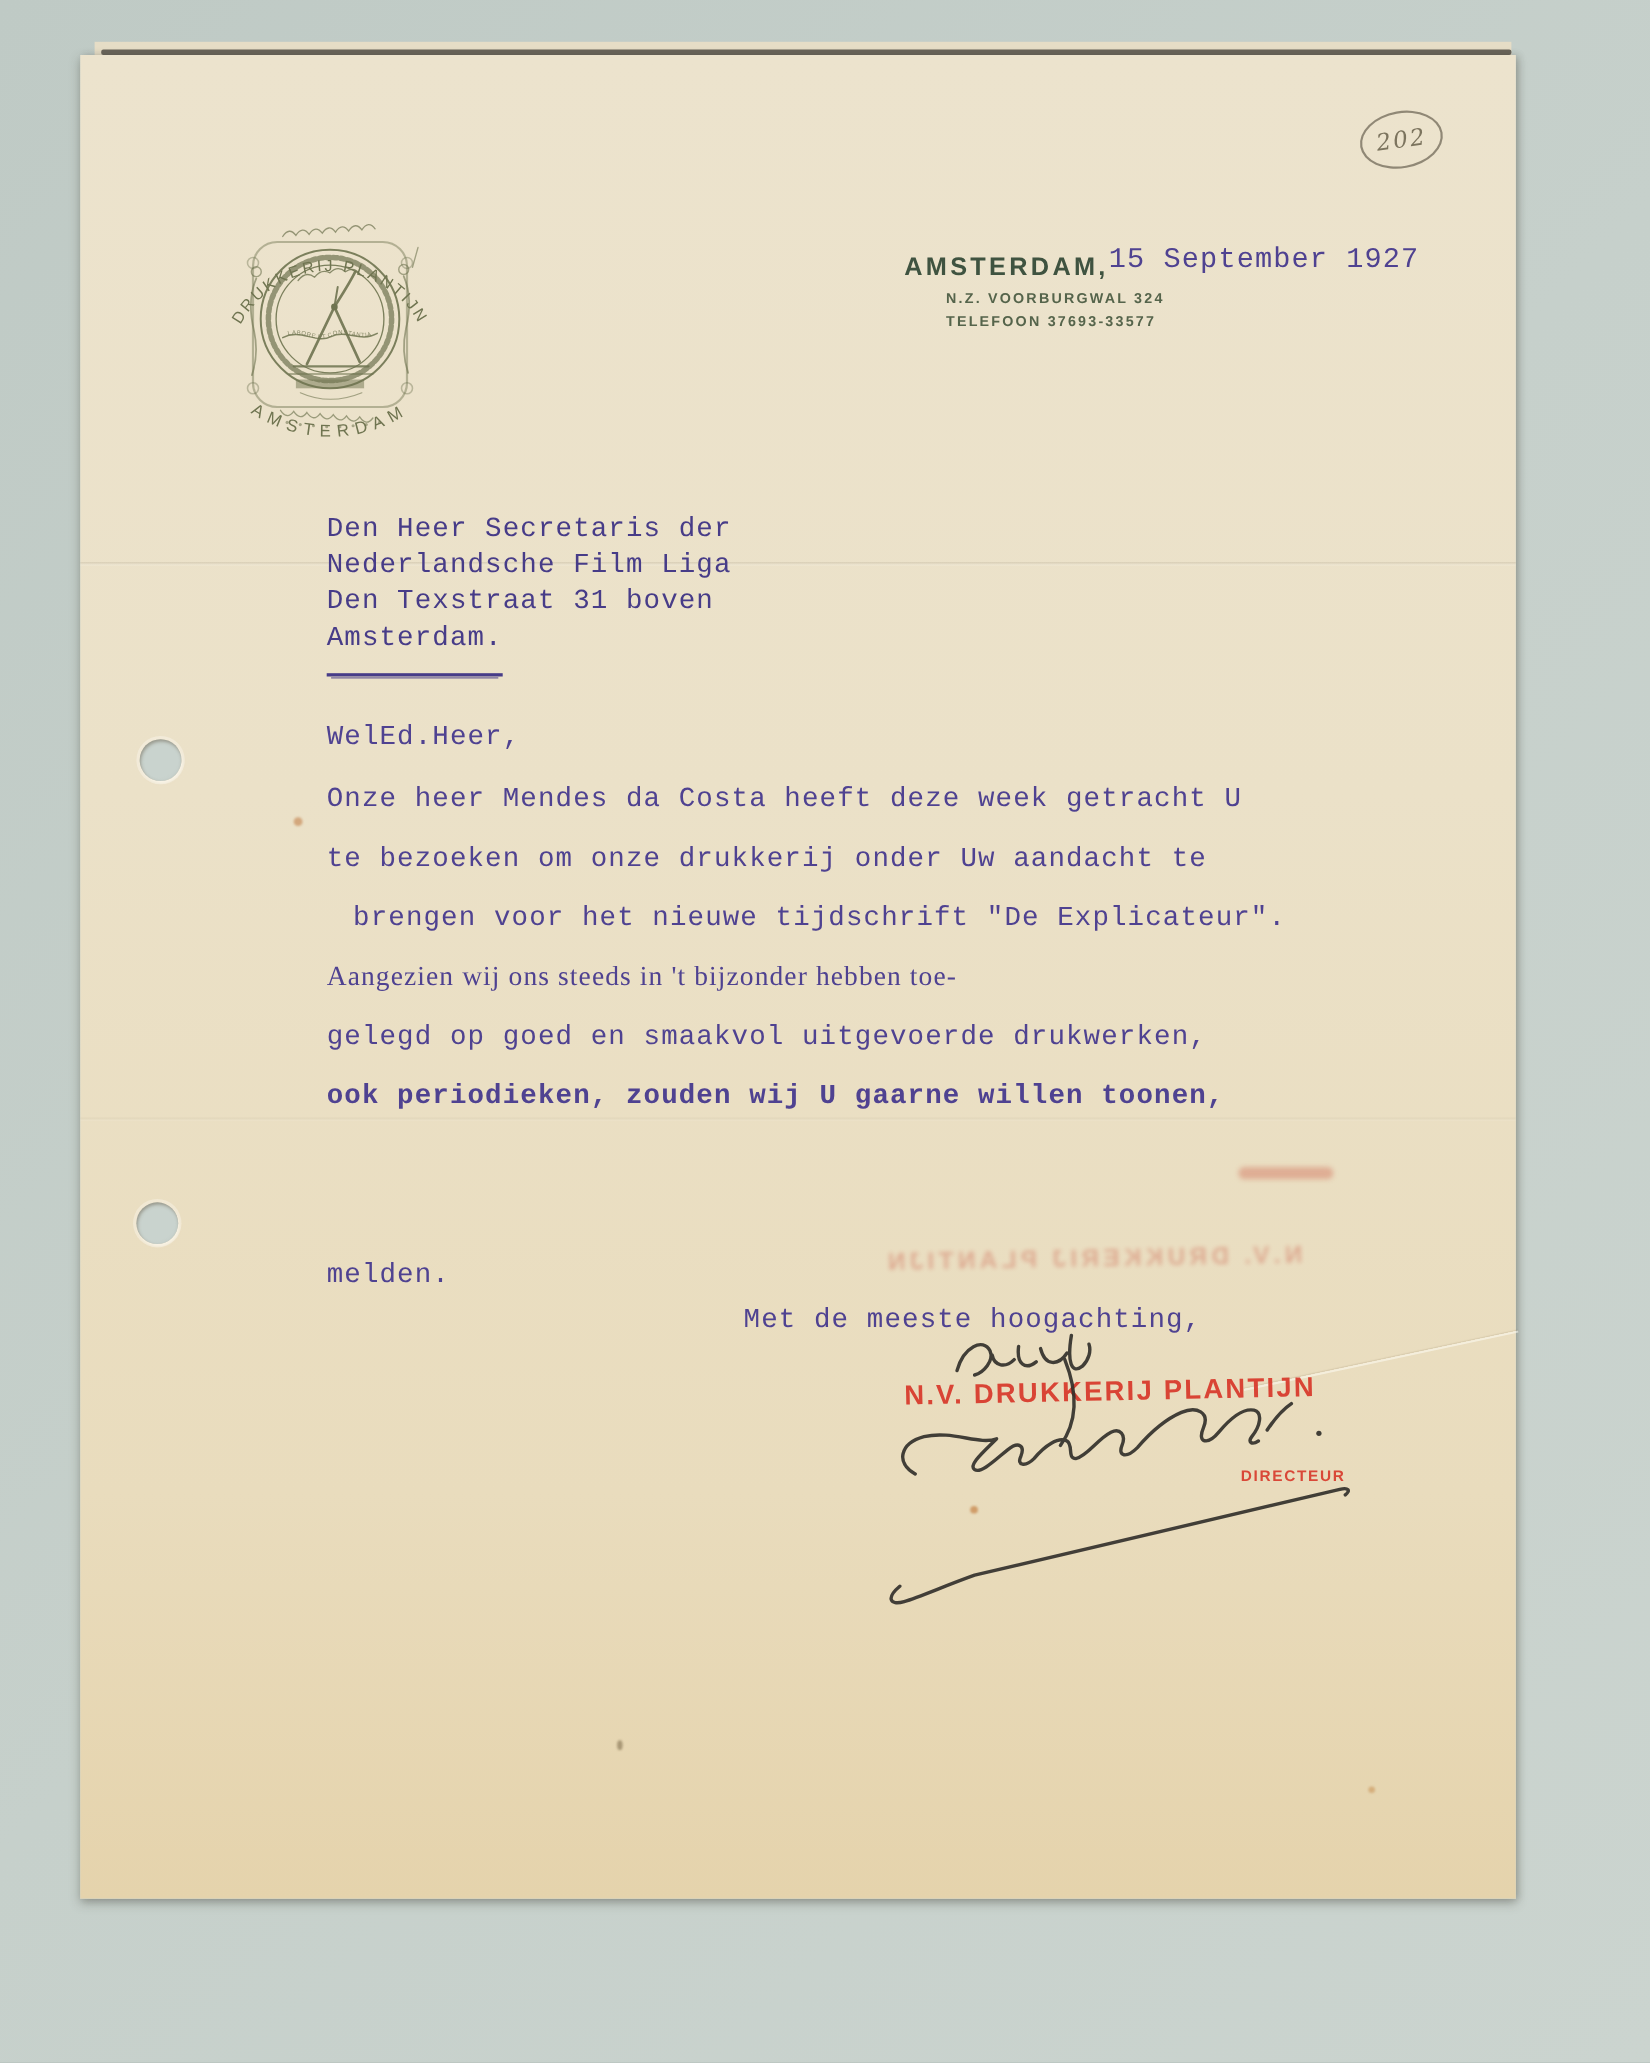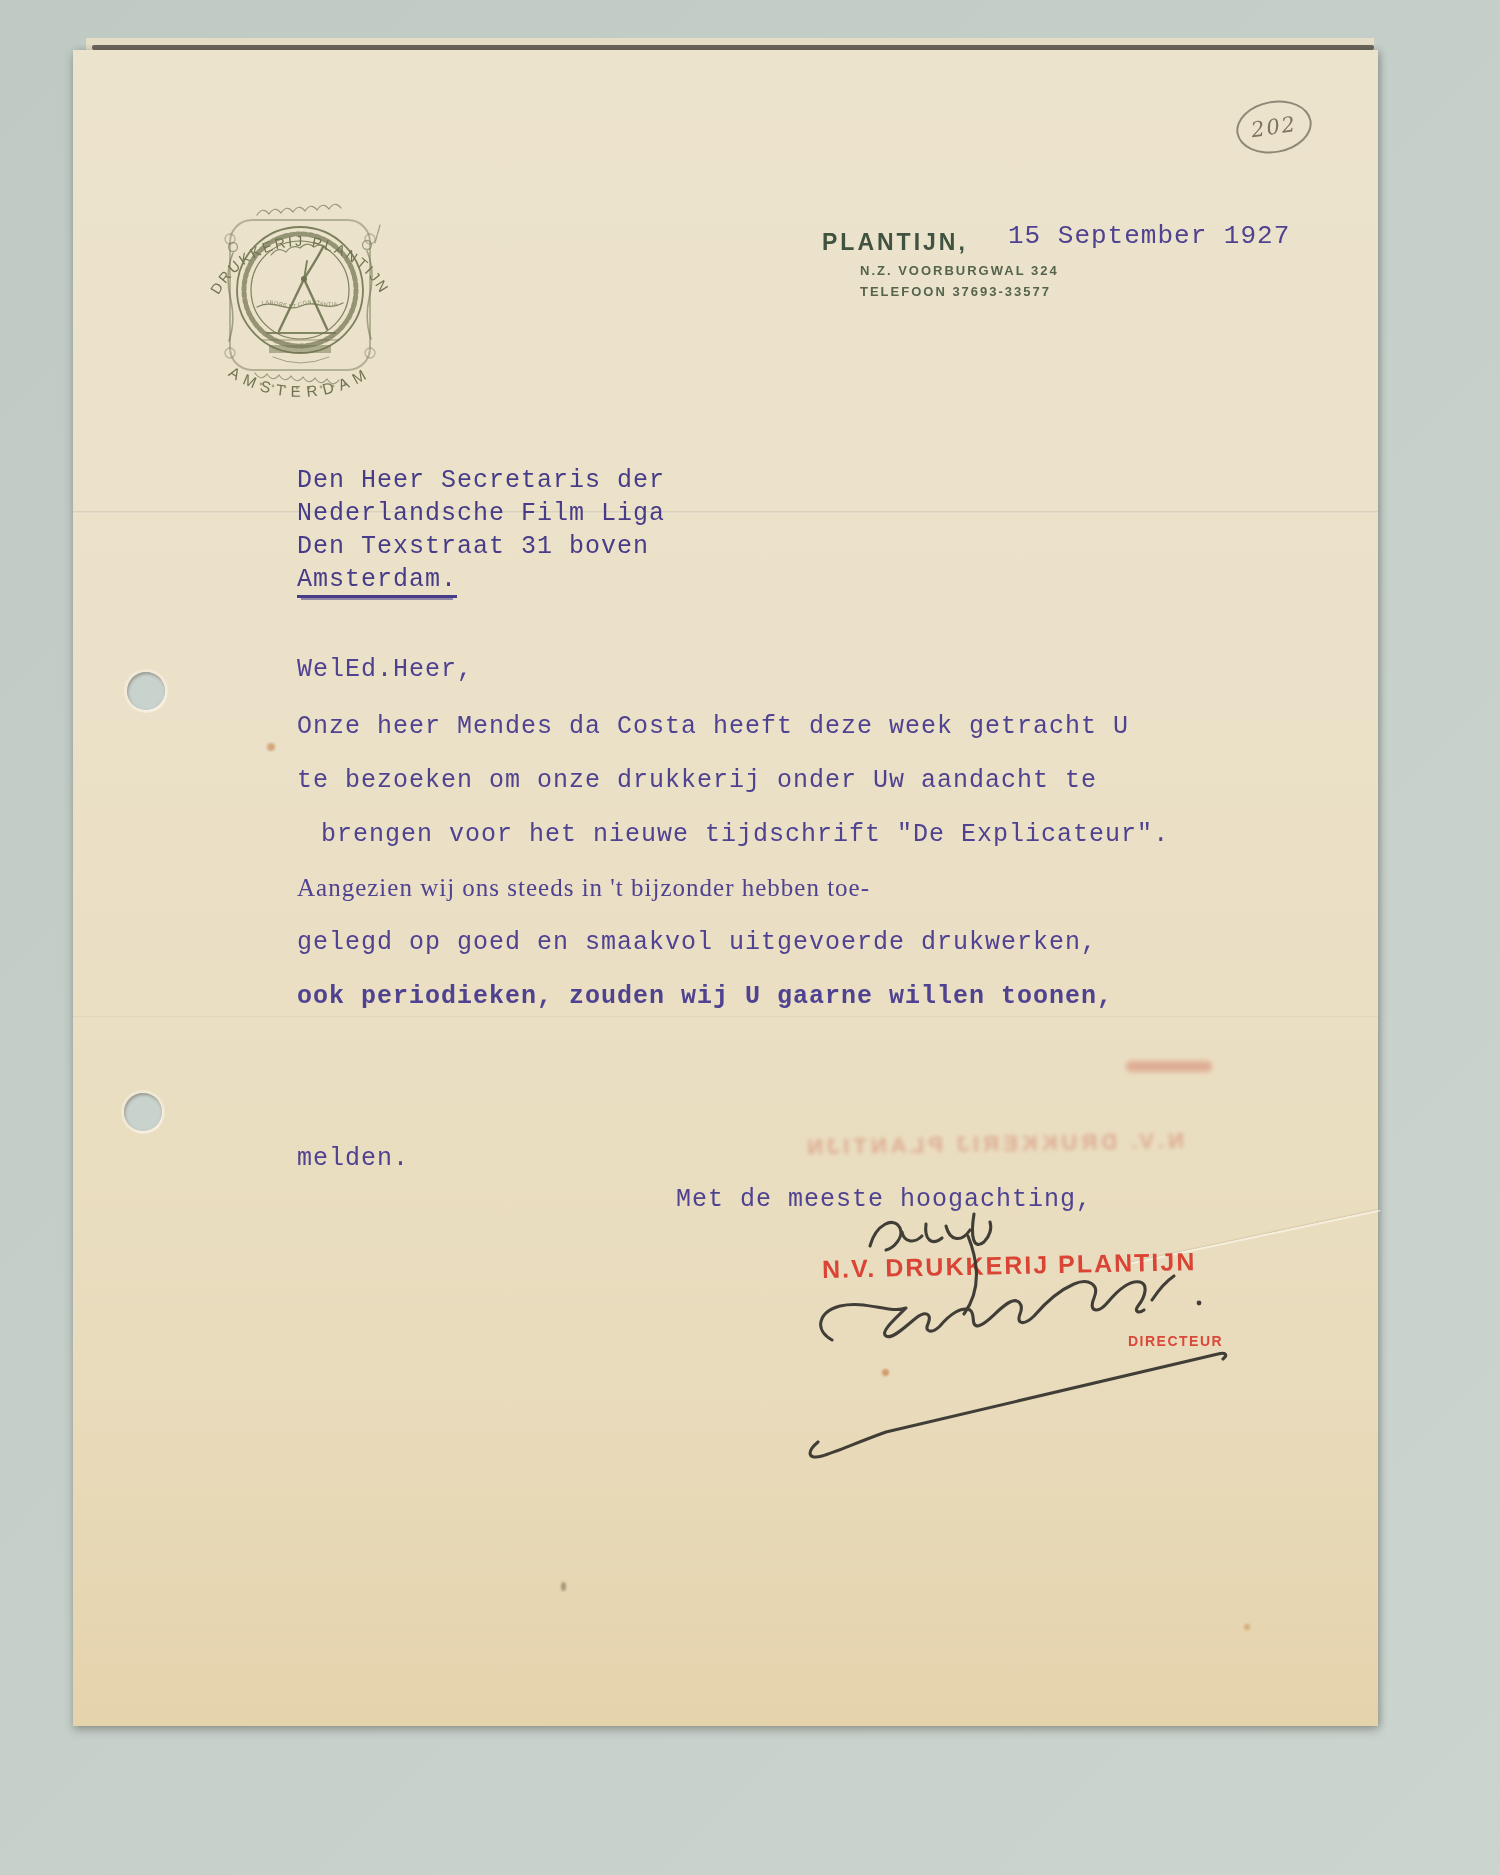--- a/index.html
+++ b/index.html
@@ -19,21 +19,21 @@
   #crease2{left:73px;top:1016px;width:1305px;height:3px;opacity:.55;
            background:linear-gradient(180deg,rgba(110,95,70,.14),rgba(255,255,248,.22));}
   #crease3{left:1128px;top:1236px;width:255px;height:2px;transform:rotate(-12deg);
            background:rgba(255,255,250,.5);box-shadow:0 -1px 1px rgba(120,100,70,.15);}
   .stain{border-radius:50%;filter:blur(1px);z-index:2;}
   
   .typed{font-family:"Liberation Mono","DejaVu Sans Mono",monospace;color:#4f4291;
          white-space:pre;letter-spacing:1px;z-index:3;}
   .body-line{font-size:25px;}
   .recipient-line{font-size:25px;color:#473c88;}
-  .uline{border-bottom:3px solid #473c88;padding-bottom:1px;box-shadow:0 6px 0 -4px rgba(71,60,136,.55);}
+  .uline{border-bottom:3px solid #473c88;padding-bottom:18px;box-shadow:0 6px 0 -4px rgba(71,60,136,.55);}
   
   .green{font-family:"Liberation Sans",sans-serif;color:#3f5340;font-weight:700;z-index:3;white-space:pre;}
   #city-line{left:822px;top:229px;font-size:23px;letter-spacing:3px;}
   #date-line{left:1008px;top:221px;font-size:26px;}
   #addr1{left:860px;top:263px;font-size:13px;letter-spacing:2px;color:#55644b;}
   #addr2{left:860px;top:284px;font-size:13px;letter-spacing:2px;color:#55644b;}
   
   .stamp{font-family:"Liberation Sans",sans-serif;color:#d8382a;font-weight:700;z-index:3;white-space:pre;}
   #company-stamp{left:822px;top:1251px;font-size:25px;letter-spacing:2px;transform:rotate(-1.2deg);opacity:.92;}
   #title-stamp{left:1128px;top:1333px;font-size:14px;letter-spacing:1.5px;opacity:.9;}
@@ -140,21 +140,21 @@
       <textPath href="#lp-arctop" startOffset="50%">DRUKKERIJ PLANTIJN</textPath>
     </text>
     <text font-family="Liberation Sans, sans-serif" font-size="15.5" letter-spacing="6" fill="#6f7450" text-anchor="middle">
       <textPath href="#lp-arcbot" startOffset="50%">AMSTERDAM</textPath>
     </text>
     <text font-family="Liberation Sans, sans-serif" font-size="5.5" letter-spacing=".5" fill="#6f7450" text-anchor="middle" opacity=".8">
       <textPath href="#lp-banner" startOffset="50%">LABORE ET CONSTANTIA</textPath>
     </text>
   </svg>
 
-  <div class="abs green" id="city-line">PLANTIJN,</div>
+  <div class="abs green" id="city-line">AMSTERDAM,</div>
   <div class="abs typed" id="date-line">15 September 1927</div>
   <div class="abs green" id="addr1">N.Z. VOORBURGWAL 324</div>
   <div class="abs green" id="addr2">TELEFOON 37693-33577</div>
 
   <div class="abs typed recipient-line" style="left:297px;top:466px;">Den Heer Secretaris der</div>
   <div class="abs typed recipient-line" style="left:297px;top:499px;">Nederlandsche Film Liga</div>
   <div class="abs typed recipient-line" style="left:297px;top:532px;">Den Texstraat 31 boven</div>
   <div class="abs typed recipient-line uline" style="left:297px;top:565px;">Amsterdam.</div>
 
   <div class="abs typed body-line" style="left:297px;top:655px;">WelEd.Heer,</div>

